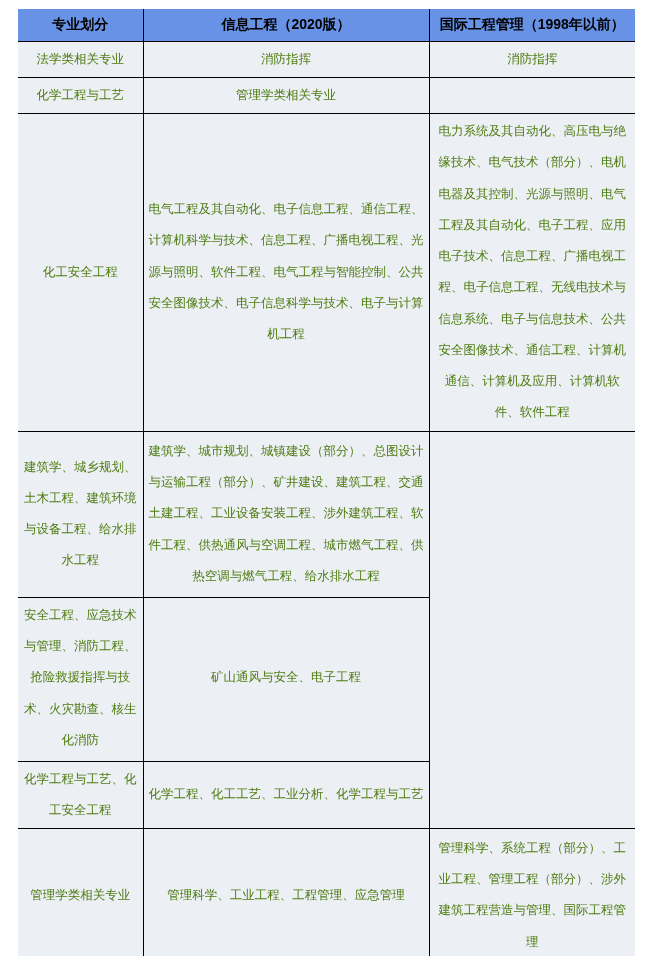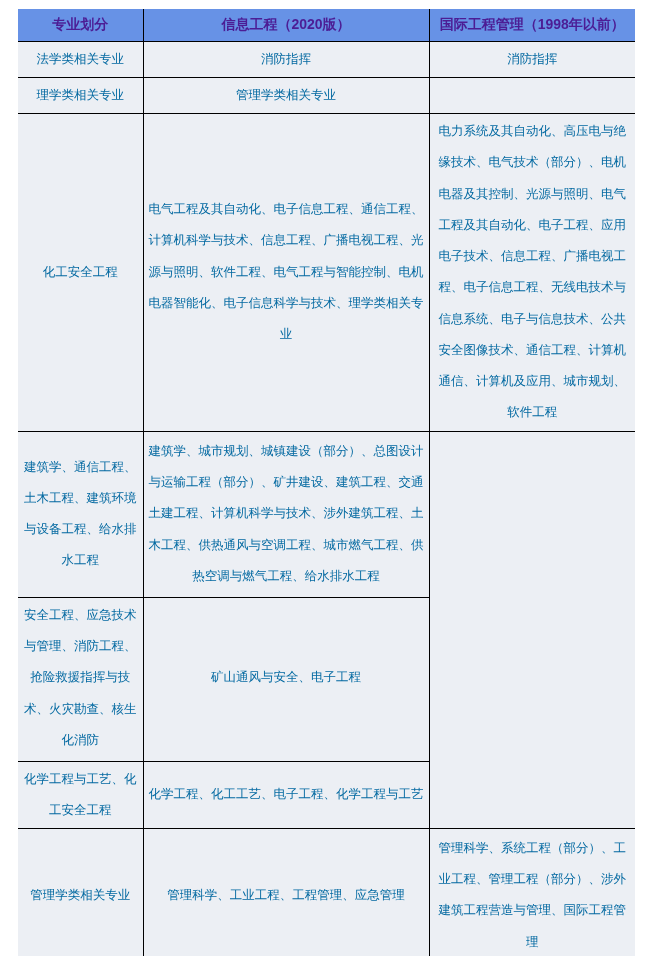--- a/index.html
+++ b/index.html
@@ -26,27 +26,27 @@
     border: 1px solid #000000;
     background: #ECEFF4;
     text-align: center;
     vertical-align: middle;
     box-sizing: border-box;
     padding: 2px 4px;
     word-break: break-all;
   }
   table.majors th {
     background: #6792E6;
-    color: #4c1d95;
+    color: #000000;
     font-size: 14px;
     font-weight: bold;
     line-height: 1.4;
   }
   table.majors td {
-    color: #0369a1;
+    color: #4d7c0f;
     font-size: 12.5px;
     line-height: 2.5;
     font-weight: 400;
   }
   col.c1 { width: 125px; }
   col.c2 { width: 286px; }
   col.c3 { width: 206px; }
   tr.h-head { height: 32px; }
   tr.h-r1 { height: 34px; }
   tr.h-r2 { height: 33px; }
@@ -73,41 +73,41 @@
         <th>国际工程管理（1998年以前）</th>
       </tr>
     </thead>
     <tbody>
       <tr class="h-r1">
         <td>法学类相关专业</td>
         <td>消防指挥</td>
         <td>消防指挥</td>
       </tr>
       <tr class="h-r2">
-        <td>理学类相关专业</td>
+        <td>化学工程与工艺</td>
         <td>管理学类相关专业</td>
         <td></td>
       </tr>
       <tr class="h-r3">
         <td>化工安全工程</td>
-        <td>电气工程及其自动化、电子信息工程、通信工程、计算机科学与技术、信息工程、广播电视工程、光源与照明、软件工程、电气工程与智能控制、电机电器智能化、电子信息科学与技术、理学类相关专业</td>
-        <td>电力系统及其自动化、高压电与绝缘技术、电气技术（部分）、电机电器及其控制、光源与照明、电气工程及其自动化、电子工程、应用电子技术、信息工程、广播电视工程、电子信息工程、无线电技术与信息系统、电子与信息技术、公共安全图像技术、通信工程、计算机通信、计算机及应用、城市规划、软件工程</td>
+        <td>电气工程及其自动化、电子信息工程、通信工程、计算机科学与技术、信息工程、广播电视工程、光源与照明、软件工程、电气工程与智能控制、公共安全图像技术、电子信息科学与技术、电子与计算机工程</td>
+        <td>电力系统及其自动化、高压电与绝缘技术、电气技术（部分）、电机电器及其控制、光源与照明、电气工程及其自动化、电子工程、应用电子技术、信息工程、广播电视工程、电子信息工程、无线电技术与信息系统、电子与信息技术、公共安全图像技术、通信工程、计算机通信、计算机及应用、计算机软件、软件工程</td>
       </tr>
       <tr class="h-r4">
-        <td>建筑学、通信工程、土木工程、建筑环境与设备工程、给水排水工程</td>
-        <td>建筑学、城市规划、城镇建设（部分）、总图设计与运输工程（部分）、矿井建设、建筑工程、交通土建工程、计算机科学与技术、涉外建筑工程、土木工程、供热通风与空调工程、城市燃气工程、供热空调与燃气工程、给水排水工程</td>
+        <td>建筑学、城乡规划、土木工程、建筑环境与设备工程、给水排水工程</td>
+        <td>建筑学、城市规划、城镇建设（部分）、总图设计与运输工程（部分）、矿井建设、建筑工程、交通土建工程、工业设备安装工程、涉外建筑工程、软件工程、供热通风与空调工程、城市燃气工程、供热空调与燃气工程、给水排水工程</td>
         <td rowspan="3"></td>
       </tr>
       <tr class="h-r5">
         <td>安全工程、应急技术与管理、消防工程、抢险救援指挥与技术、火灾勘查、核生化消防</td>
         <td>矿山通风与安全、电子工程</td>
       </tr>
       <tr class="h-r6">
         <td>化学工程与工艺、化工安全工程</td>
-        <td>化学工程、化工工艺、电子工程、化学工程与工艺</td>
+        <td>化学工程、化工工艺、工业分析、化学工程与工艺</td>
       </tr>
       <tr class="h-r7">
         <td>管理学类相关专业</td>
         <td>管理科学、工业工程、工程管理、应急管理</td>
         <td>管理科学、系统工程（部分）、工业工程、管理工程（部分）、涉外建筑工程营造与管理、国际工程管理</td>
       </tr>
     </tbody>
   </table>
 </div>
 

